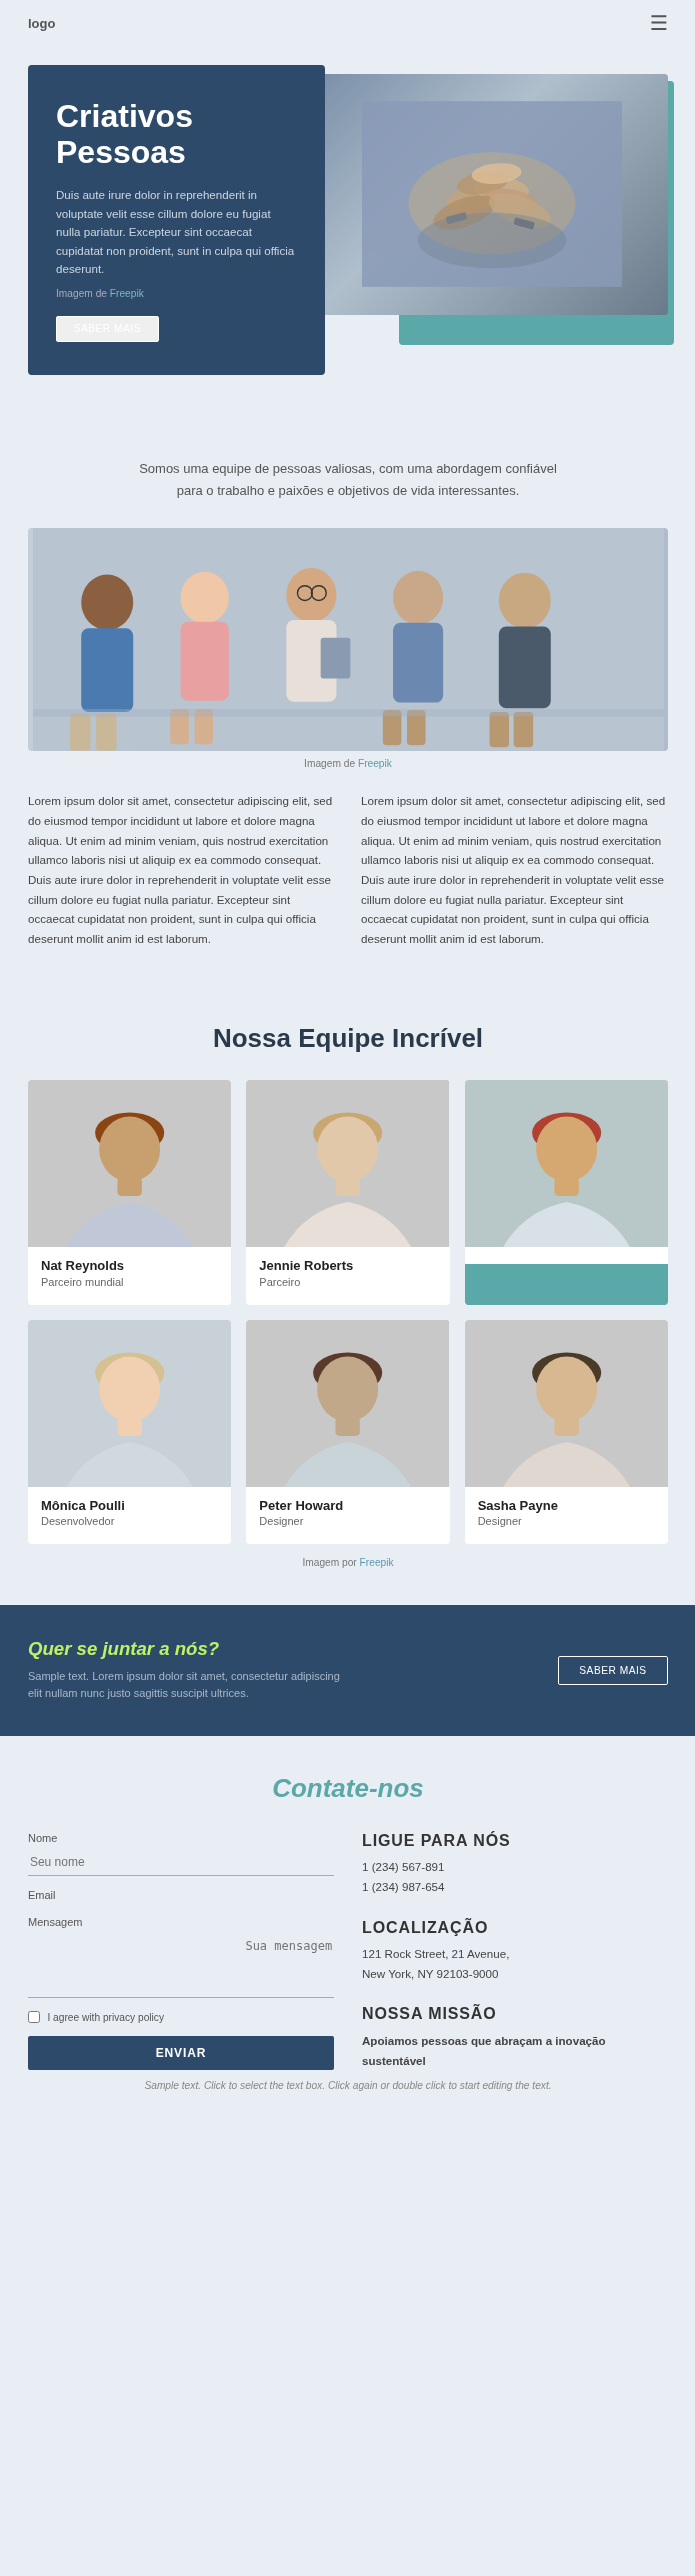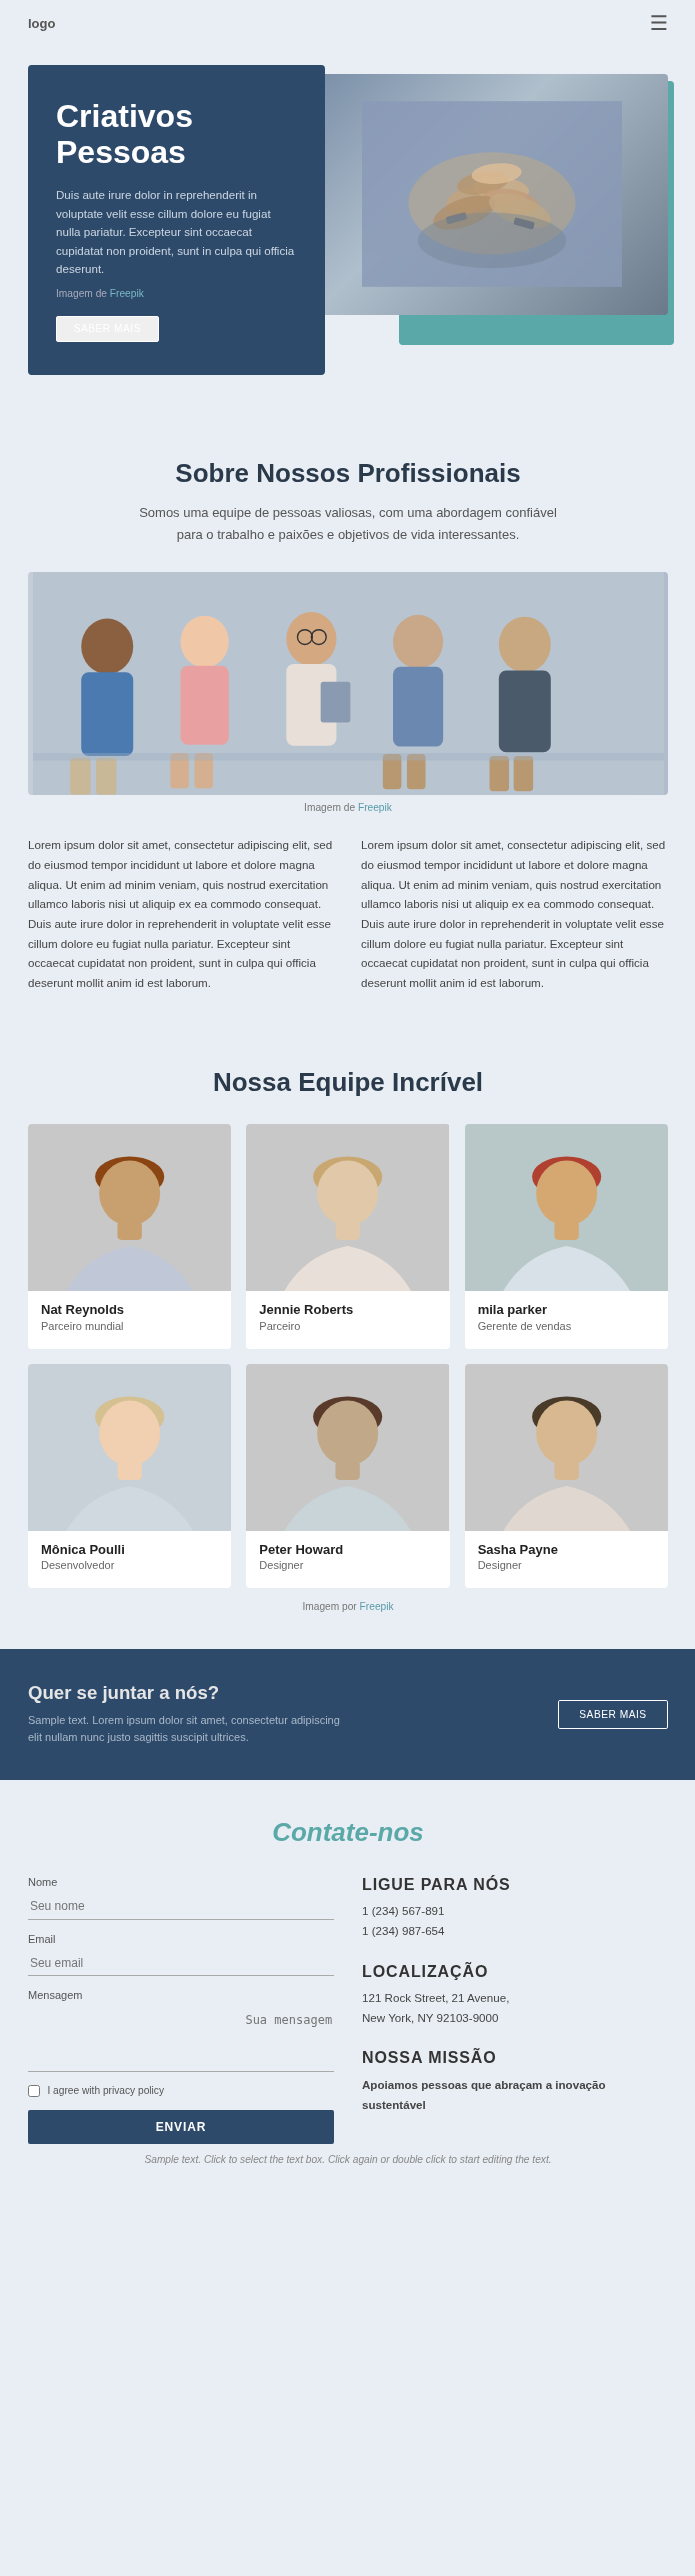--- a/index.html
+++ b/index.html
@@ -43,21 +43,21 @@
     .team-card { background: #fff; border-radius: 3.7px; overflow: hidden; padding-bottom: 16.7px; position: relative; }
     .team-card-photo { width: 100%; height: 167px; overflow: hidden; }
     .team-card-info { padding: 11px 13px 0; }
     .team-card-name { font-size: 13px; font-weight: 700; color: #222; }
     .team-card-role { font-size: 11px; color: #666; margin-top: 2.8px; }
     .team-caption { text-align: center; font-size: 10.2px; color: #777; margin: 13px 0 9.3px; }
     .team-caption a { color: #5a9aaa; text-decoration: none; }
 
     
     .cta-section { background: #2d4a6b; padding: 33px 28px; display: flex; align-items: center; justify-content: space-between; margin-top: 18.6px; }
-    .cta-text h2 { color: #e5e5e5; font-size: 18.6px; font-weight: 700; margin-bottom: 7.4px; }
+    .cta-text h2 { color: #bef264; font-size: 18.6px; font-weight: 700; margin-bottom: 7.4px; font-style: italic; }
     .cta-text p { color: #aab8c8; font-size: 11px; line-height: 1.6; max-width: 316px; }
     .cta-btn { border: 1.4px solid #fff; color: #fff; padding: 8.4px 20.4px; font-size: 10.2px; border-radius: 1.9px; cursor: pointer; white-space: nowrap; background: transparent; letter-spacing: 0.5px; }
 
     
     .contact-section { background: #e8eef4; padding: 37px 28px 46px; }
     .contact-title { text-align: center; font-size: 26px; font-weight: 700; color: #5ba8a8; margin-bottom: 28px; font-style: italic; }
     .contact-grid { display: grid; grid-template-columns: 1fr 1fr; gap: 28px; }
     .contact-form { display: flex; flex-direction: column; gap: 13px; }
     .contact-form label { font-size: 11px; color: #555; margin-bottom: 1.9px; }
     .form-group { display: flex; flex-direction: column; gap: 3.7px; }
@@ -116,21 +116,20 @@
 
             <ellipse cx="140" cy="150" rx="80" ry="30" fill="#6a7a8a" opacity="0.4"></ellipse>
           </svg>
         </div>
       </div>
     </div>
   </div>
 </section>
 
 <section class="about-section">
-  <h2 class="section-title">Sobre Nossos Profissionais</h2>
   <p class="section-subtitle">Somos uma equipe de pessoas valiosas, com uma abordagem confiável para o trabalho e paixões e objetivos de vida interessantes.</p>
 
   <div class="team-photo-wide">
     <div class="team-photo-inner">
       <svg width="631" height="223" viewBox="0 0 680 240">
         <rect width="680" height="240" fill="#b8c4d0"></rect>
 
         <ellipse cx="80" cy="80" rx="28" ry="30" fill="#8B6040"></ellipse>
         <rect x="52" y="108" width="56" height="90" rx="8" fill="#4a7ab0"></rect>
         <rect x="40" y="200" width="22" height="40" rx="4" fill="#c8b898"></rect>
@@ -218,24 +217,20 @@
     <rect width="200" height="180" fill="#b8c8c8"></rect>
 
     <ellipse cx="100" cy="52" rx="34" ry="20" fill="#b04030"></ellipse>
 
     <ellipse cx="100" cy="68" rx="30" ry="32" fill="#d4a870"></ellipse>
 
     <path d="M30 180 Q50 130 100 120 Q150 130 170 180 Z" fill="#d8e0e8"></path>
 
     <rect x="88" y="96" width="24" height="18" rx="4" fill="#d4a870"></rect>
   </svg></div>
-          <div class="team-card-info" style="background: rgb(255, 255, 255);">
-    <div class="team-card-name">mila parker</div>
-    <div class="team-card-role">Gerente de vendas</div>
-  </div>
         </div>
       </div>
       <div class="team-card">
         <div class="team-card-photo"><svg width="100%" height="167" viewBox="0 0 200 180" preserveAspectRatio="xMidYMin slice">
     <rect width="200" height="180" fill="#c8d0d8"></rect>
 
     <ellipse cx="100" cy="52" rx="34" ry="20" fill="#d4c090"></ellipse>
 
     <ellipse cx="100" cy="68" rx="30" ry="32" fill="#f0d0b0"></ellipse>
 
@@ -303,21 +298,20 @@
   <h2 class="contact-title">Contate-nos</h2>
 
   <div class="contact-grid">
     <div class="contact-form">
       <div class="form-group">
         <label>Nome</label>
         <input type="text" placeholder="Seu nome" style="">
       </div>
       <div class="form-group">
         <label>Email</label>
-        <input type="email" placeholder="Seu email" style="">
       </div>
       <div class="form-group">
         <label>Mensagem</label>
         <textarea placeholder="Sua mensagem" style=""></textarea>
       </div>
       <div class="checkbox-row">
         <input type="checkbox" style="">
         <span>I agree with privacy policy</span>
       </div>
       <button class="submit-btn">ENVIAR</button>

